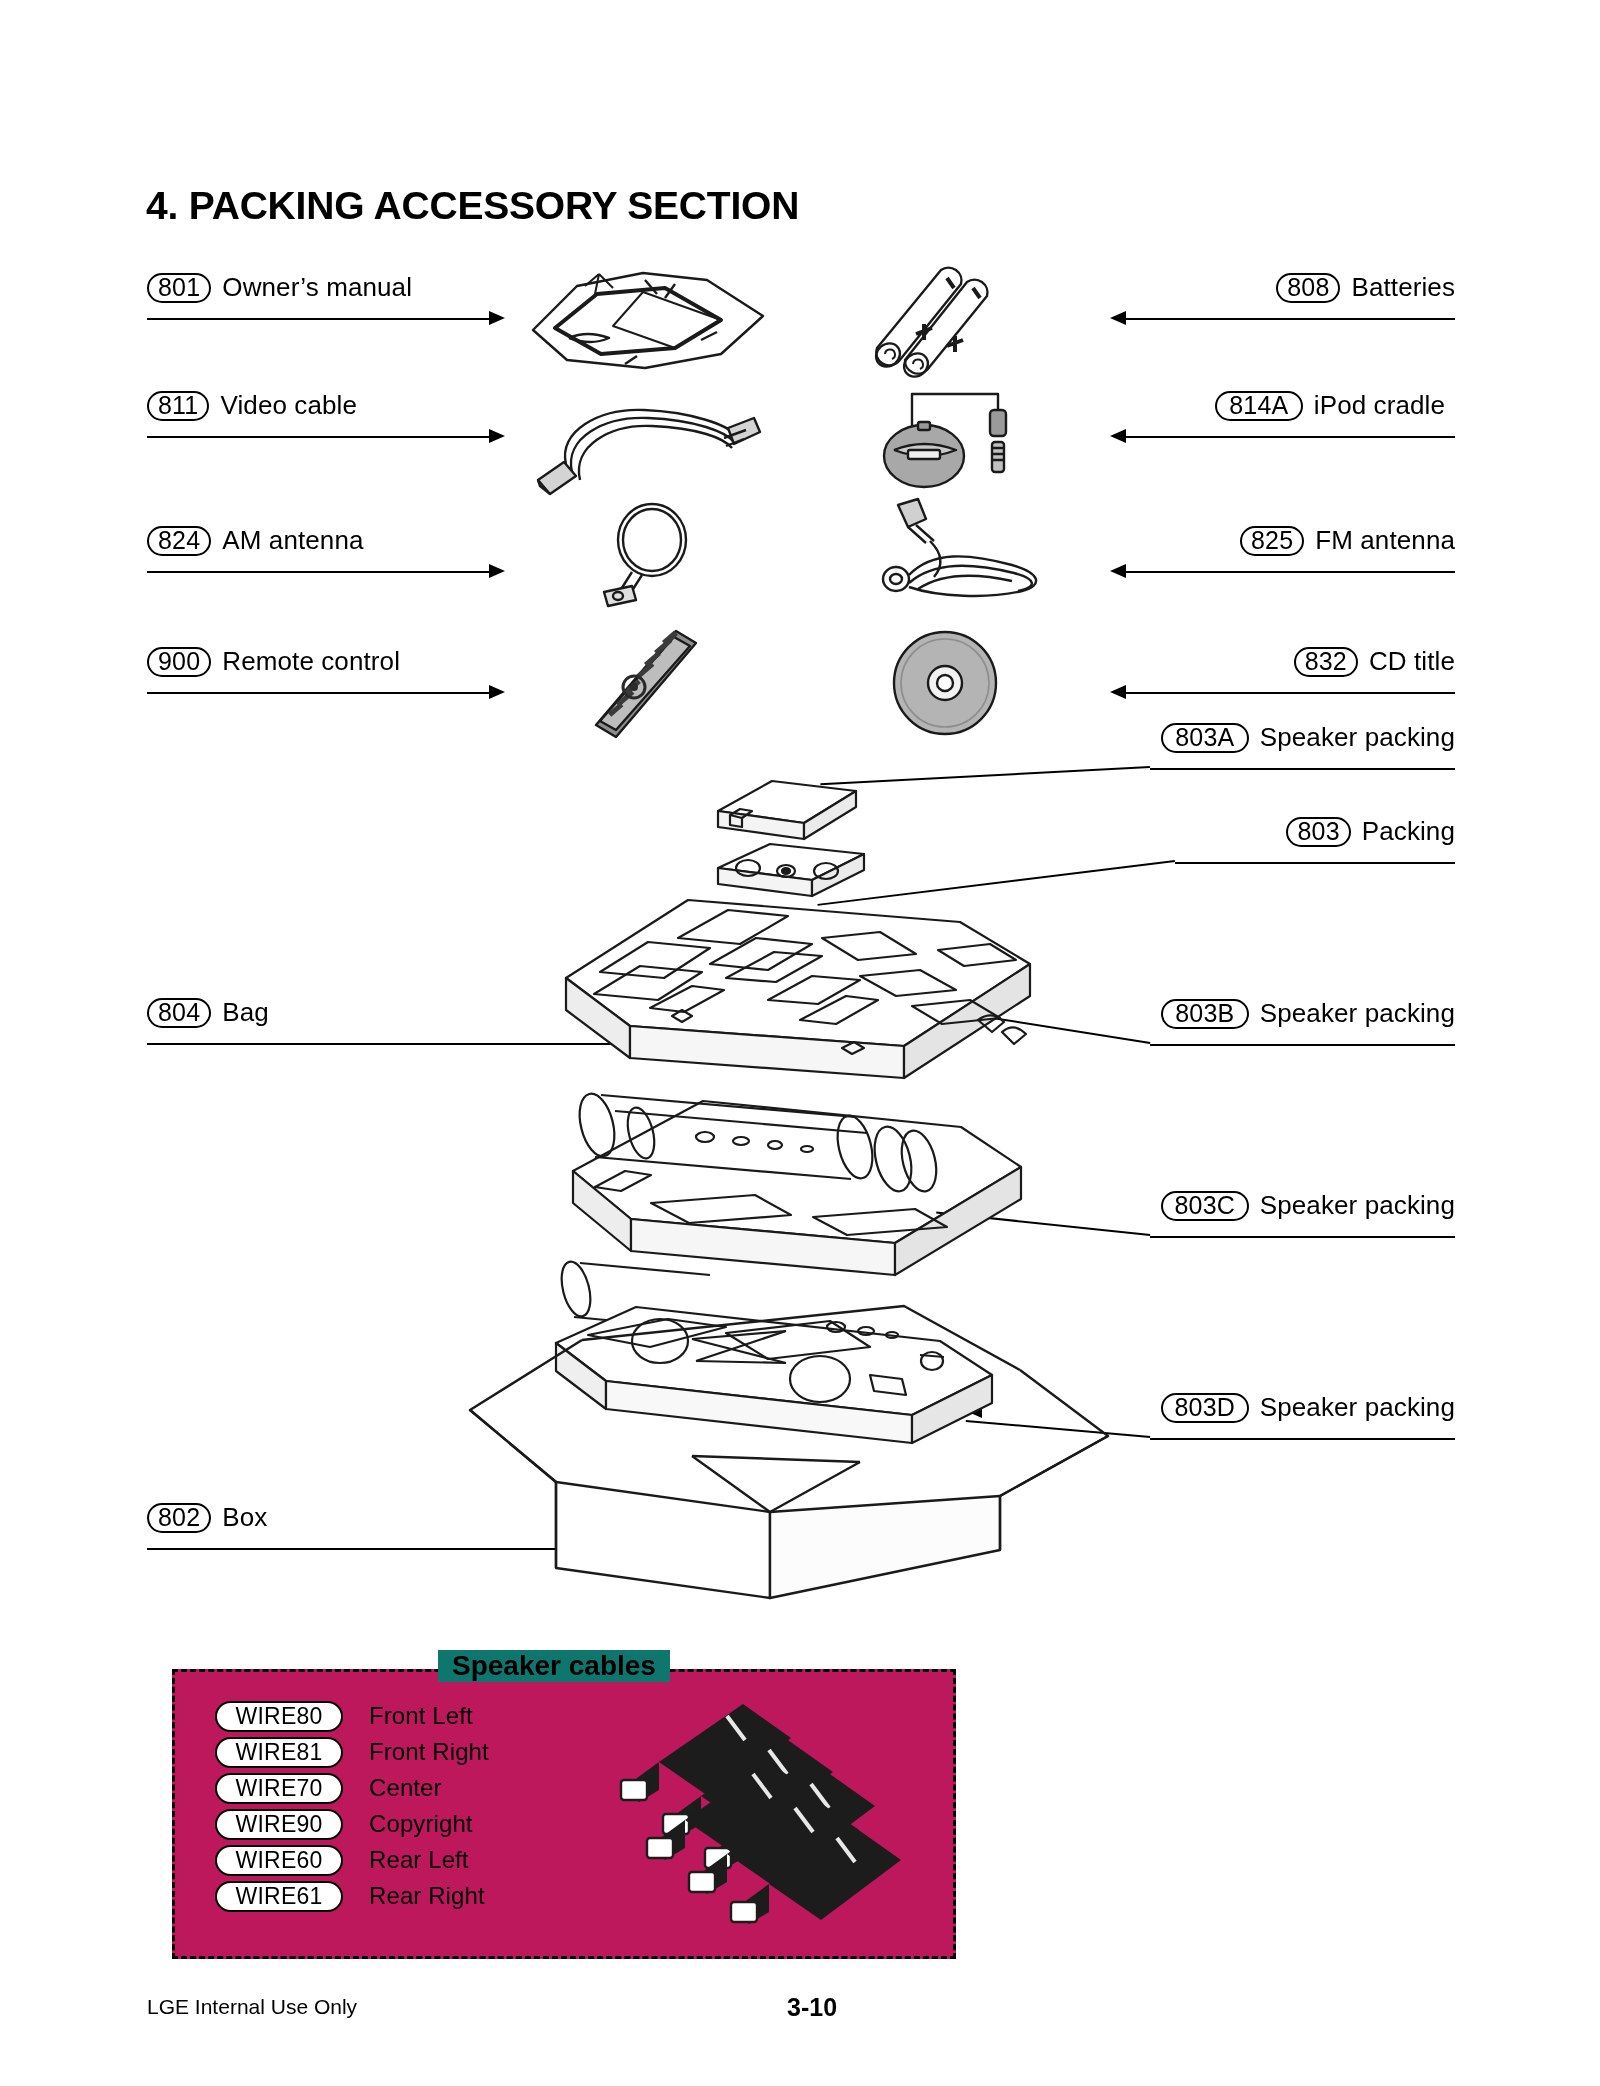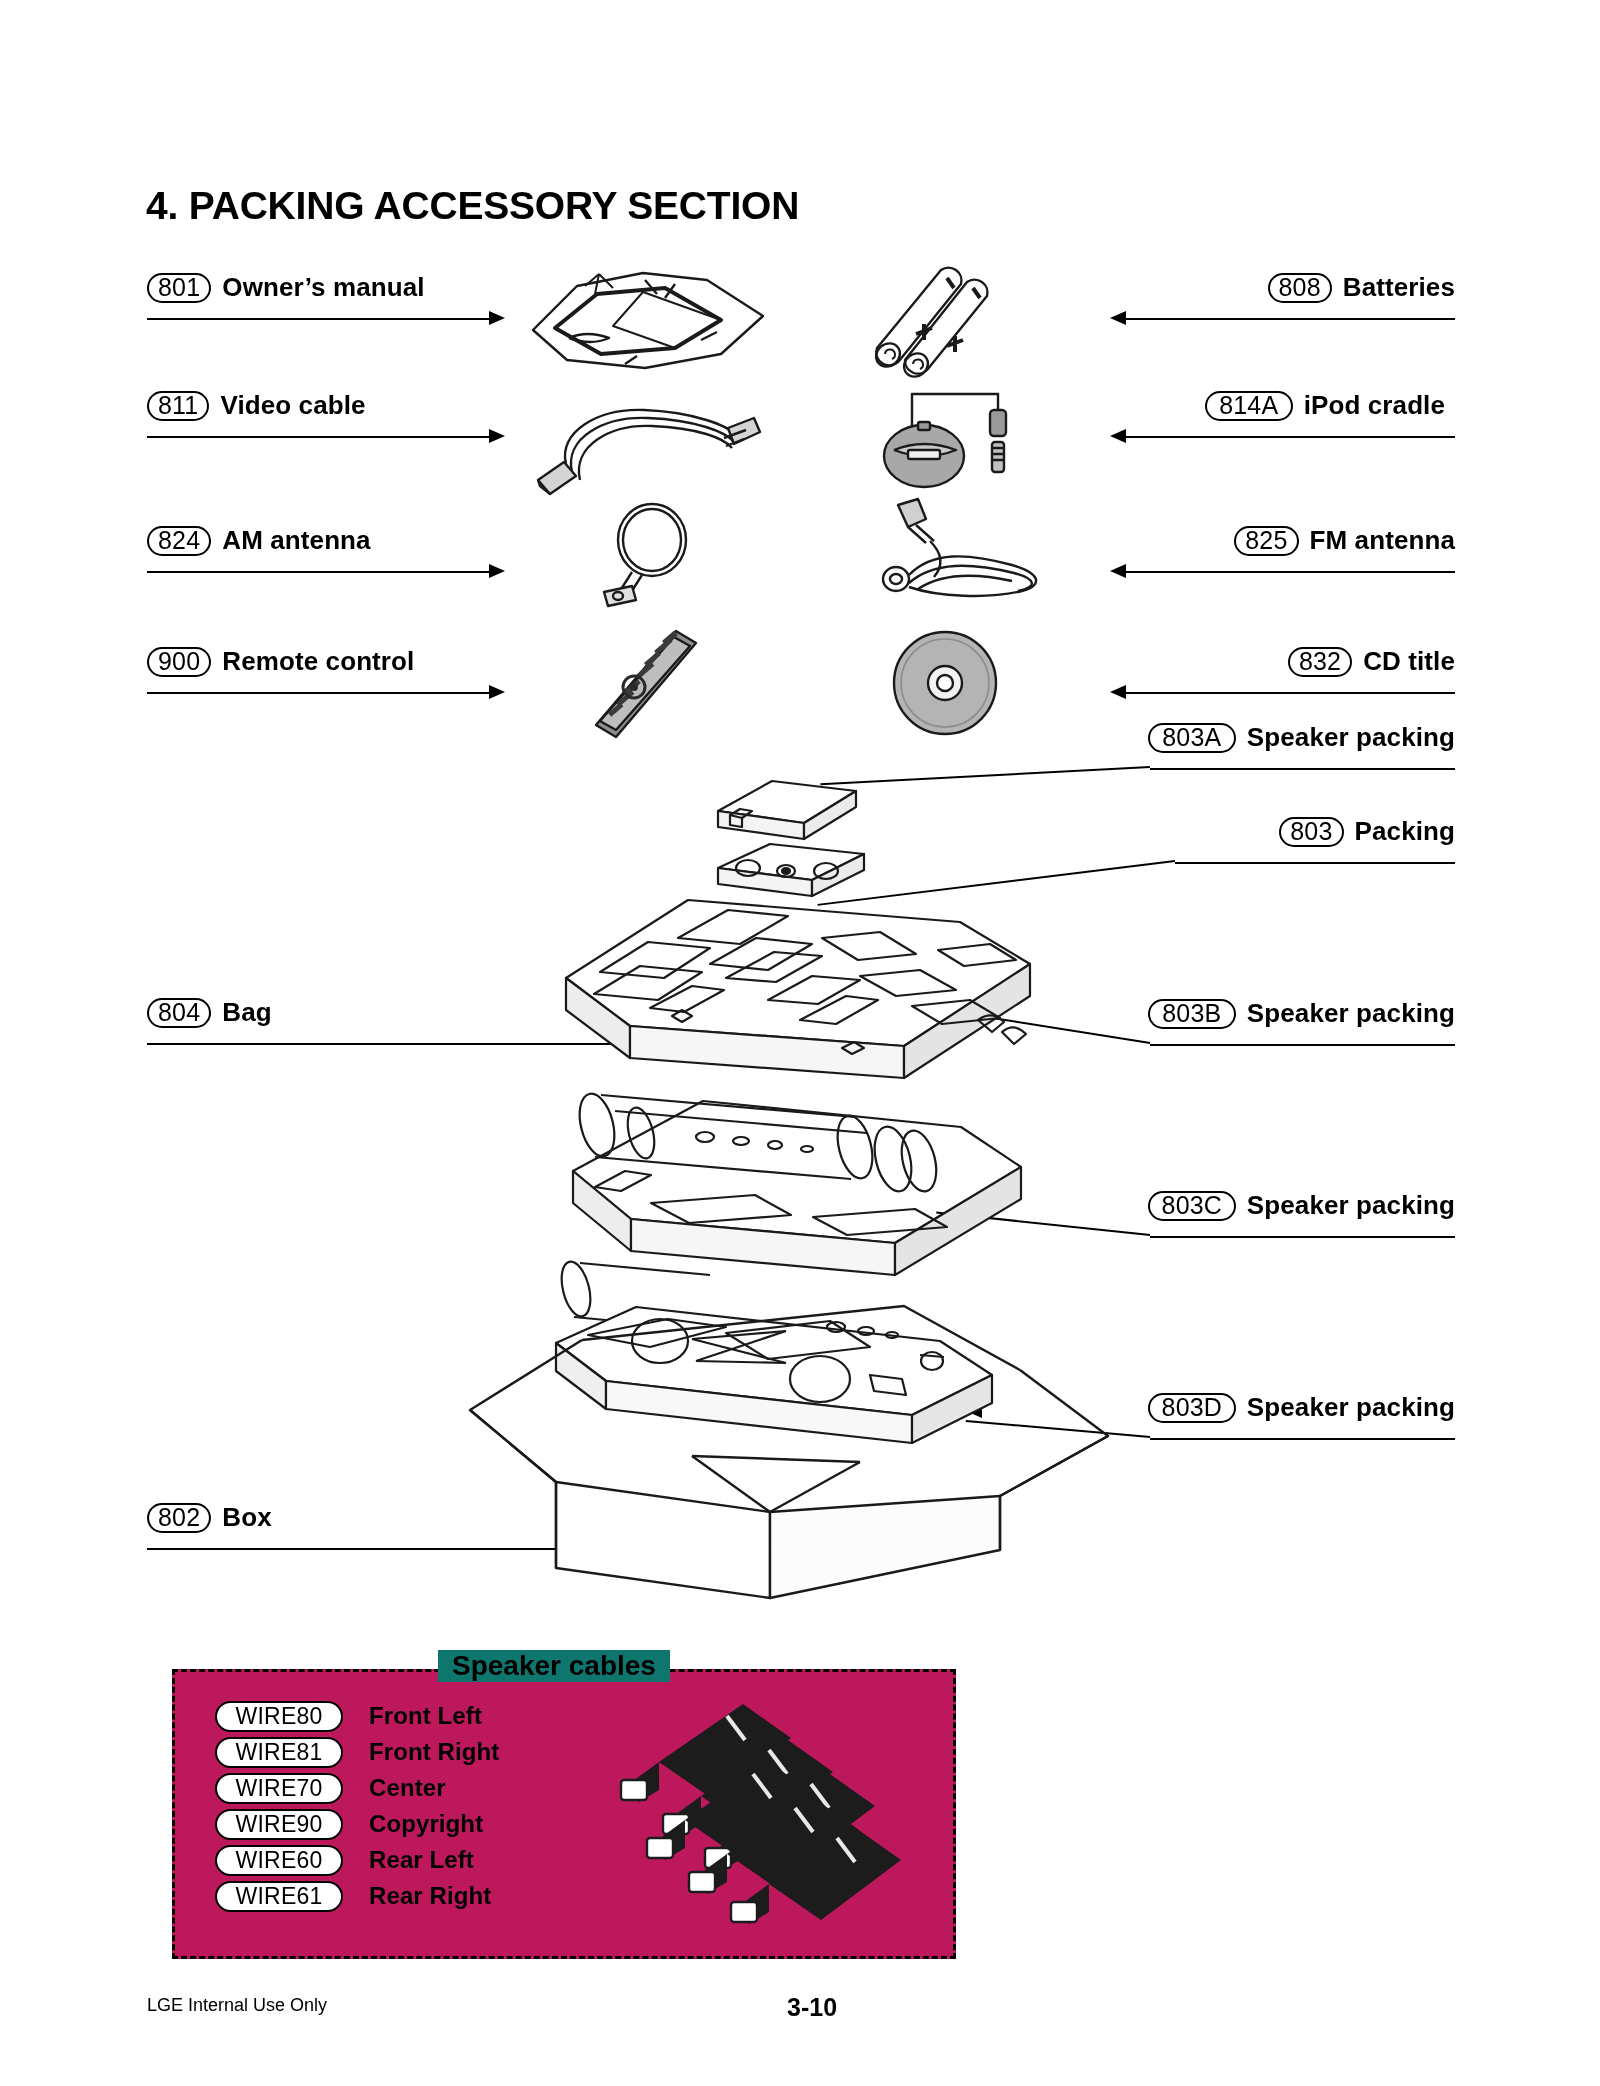--- a/index.html
+++ b/index.html
@@ -22,21 +22,21 @@
   .callout { position:absolute; white-space:nowrap; }
   .callout .row { display:flex; align-items:center; gap:11px; }
   .badge {
     display:inline-flex; align-items:center; justify-content:center;
     border:2.4px solid #000; border-radius:999px;
     height:30px; padding:5px 9px; min-width:62px;
     font-size:25px; line-height:1; letter-spacing:0.2px;
     background:#fff;
   }
   .badge.wide { min-width:88px; }
-  .label { font-size:26px; letter-spacing:0.1px;font-weight:bold; }
+  .label { font-size:26px; letter-spacing:0.1px; }
 
   
   .leader { position:absolute; height:0; border-top:2.4px solid #000; }
   .arrow-r, .arrow-l {
     position:absolute; width:0; height:0;
     border-top:7px solid transparent; border-bottom:7px solid transparent;
   }
   .arrow-r { border-left:16px solid #000; }
   .arrow-l { border-right:16px solid #000; }
   .diag { position:absolute; transform-origin:0 0; height:0; border-top:2.2px solid #000; }
@@ -51,21 +51,21 @@
     background:#0f766e; padding:0 14px;
     font-size:28px; font-weight:bold;
   }
   .wire-list { position:absolute; left:40px; top:26px; }
   .wire-row { display:flex; align-items:center; gap:14px; height:36px; }
   .wire-row .badge { min-width:128px; height:31px; font-size:23px; padding:0 6px; }
   .wire-row .label { font-size:24px;margin-left:12px; }
 
   
   #footer { position:absolute; left:0; right:0; top:1995px; height:90px; }
-  #footer-left { position:absolute; left:147px; top:0; font-size:18px; }
+  #footer-left { position:absolute; left:147px; top:0; font-size:21px; }
   #page-number { position:absolute; left:787px; top:-2px; font-size:25px; font-weight:bold; }
   #footer-right {
     position:absolute; right:145px; top:-2px;
     font-size:21px; text-align:right; line-height:1.35;
   }
 
   
   .art { position:absolute; }
   .art svg { display:block; overflow:visible; }
 </style>

